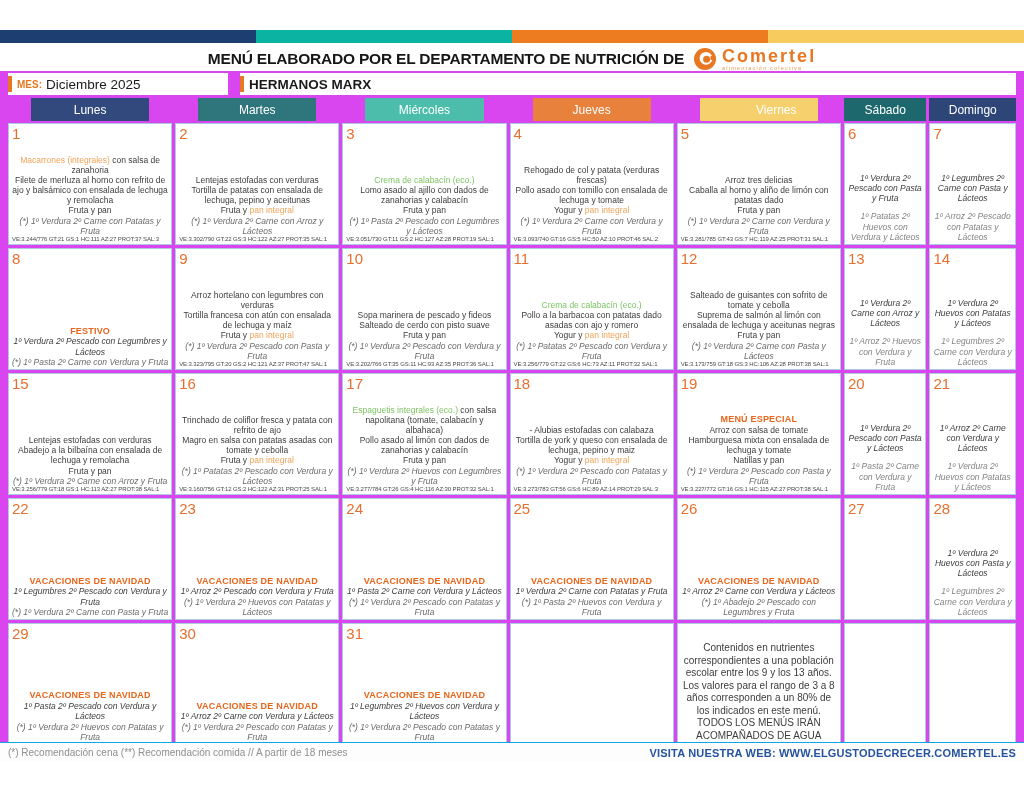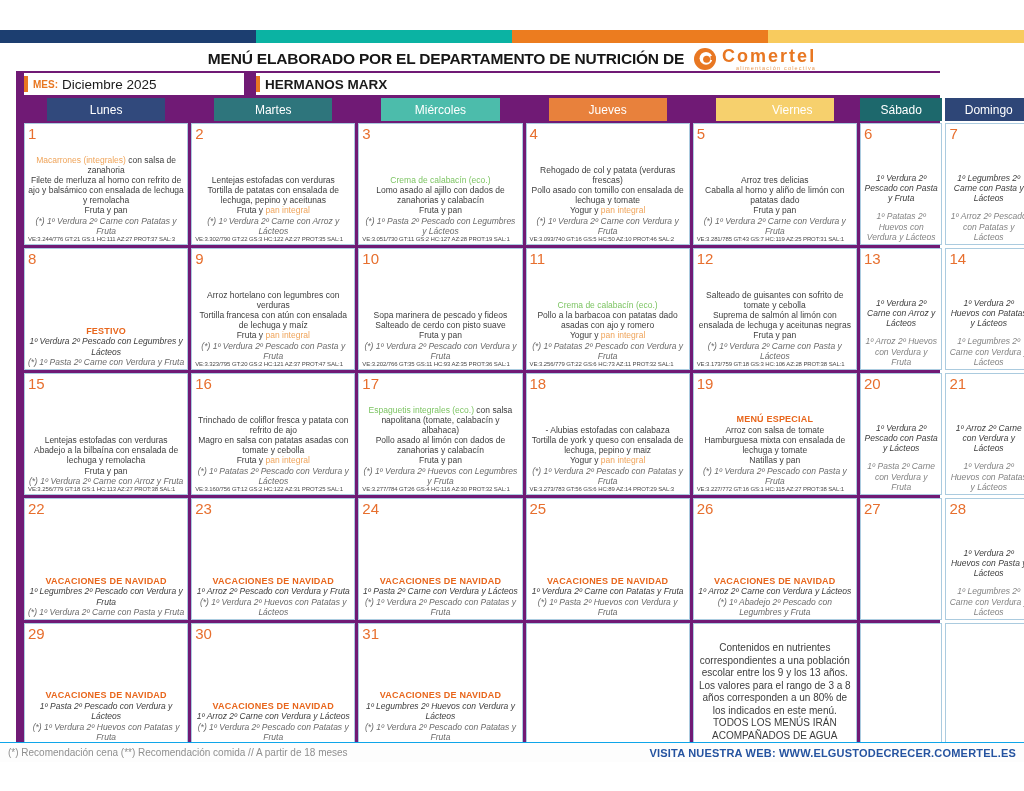--- a/index.html
+++ b/index.html
@@ -8,27 +8,27 @@
   .page { position:relative; width:1024px; height:791px; background:#fff; overflow:hidden; }
 
   
   .topbar { position:absolute; top:30px; left:0; width:1024px; height:13px; display:flex; }
   .topbar span { flex:1; }
 
   
   .title-row { position:absolute; top:44px; left:0; width:1024px; height:30px;
                display:flex; align-items:center; justify-content:center; gap:9px; background:#fff; }
   .doc-title { font-size:15.5px; font-weight:bold; color:#161616; letter-spacing:-0.2px; }
-  .logo { display:flex; align-items:center; gap:5px;text-align:right; }
+  .logo { display:flex; align-items:center; gap:5px; }
   .logo-text-wrap { display:flex; flex-direction:column; line-height:1; }
   .logo-name { color:#e87722; font-size:18px; font-weight:600; letter-spacing:2px; }
   .logo-sub { color:#e89a55; font-size:5.5px; letter-spacing:1.2px; margin-top:1px; }
 
   
-  .band { position:absolute; top:71px; left:0; width:924px; height:691px; background:#701a75;margin-left:16px; }
+  .band { position:absolute; top:71px; left:0; width:1024px; height:691px; background:#d946ef; }
 
   
   .meta-row { position:absolute; top:2px; left:8px; width:1008px; height:22px; display:flex; gap:12px; }
   .meta-box { background:#fff; display:flex; align-items:center; padding:0 6px 0 0; }
   .meta-box .obar { width:4px; height:16px; background:#e87722; margin-right:5px; }
   .mes-box { width:220px; }
   .mes-label { color:#e87722; font-size:10px; font-weight:bold; margin-right:4px; }
   .mes-value { color:#1a1a1a; font-size:13.5px; }
   .school-box { flex:1; }
   .school-name { color:#1a1a1a; font-size:13.5px; font-weight:600; }

